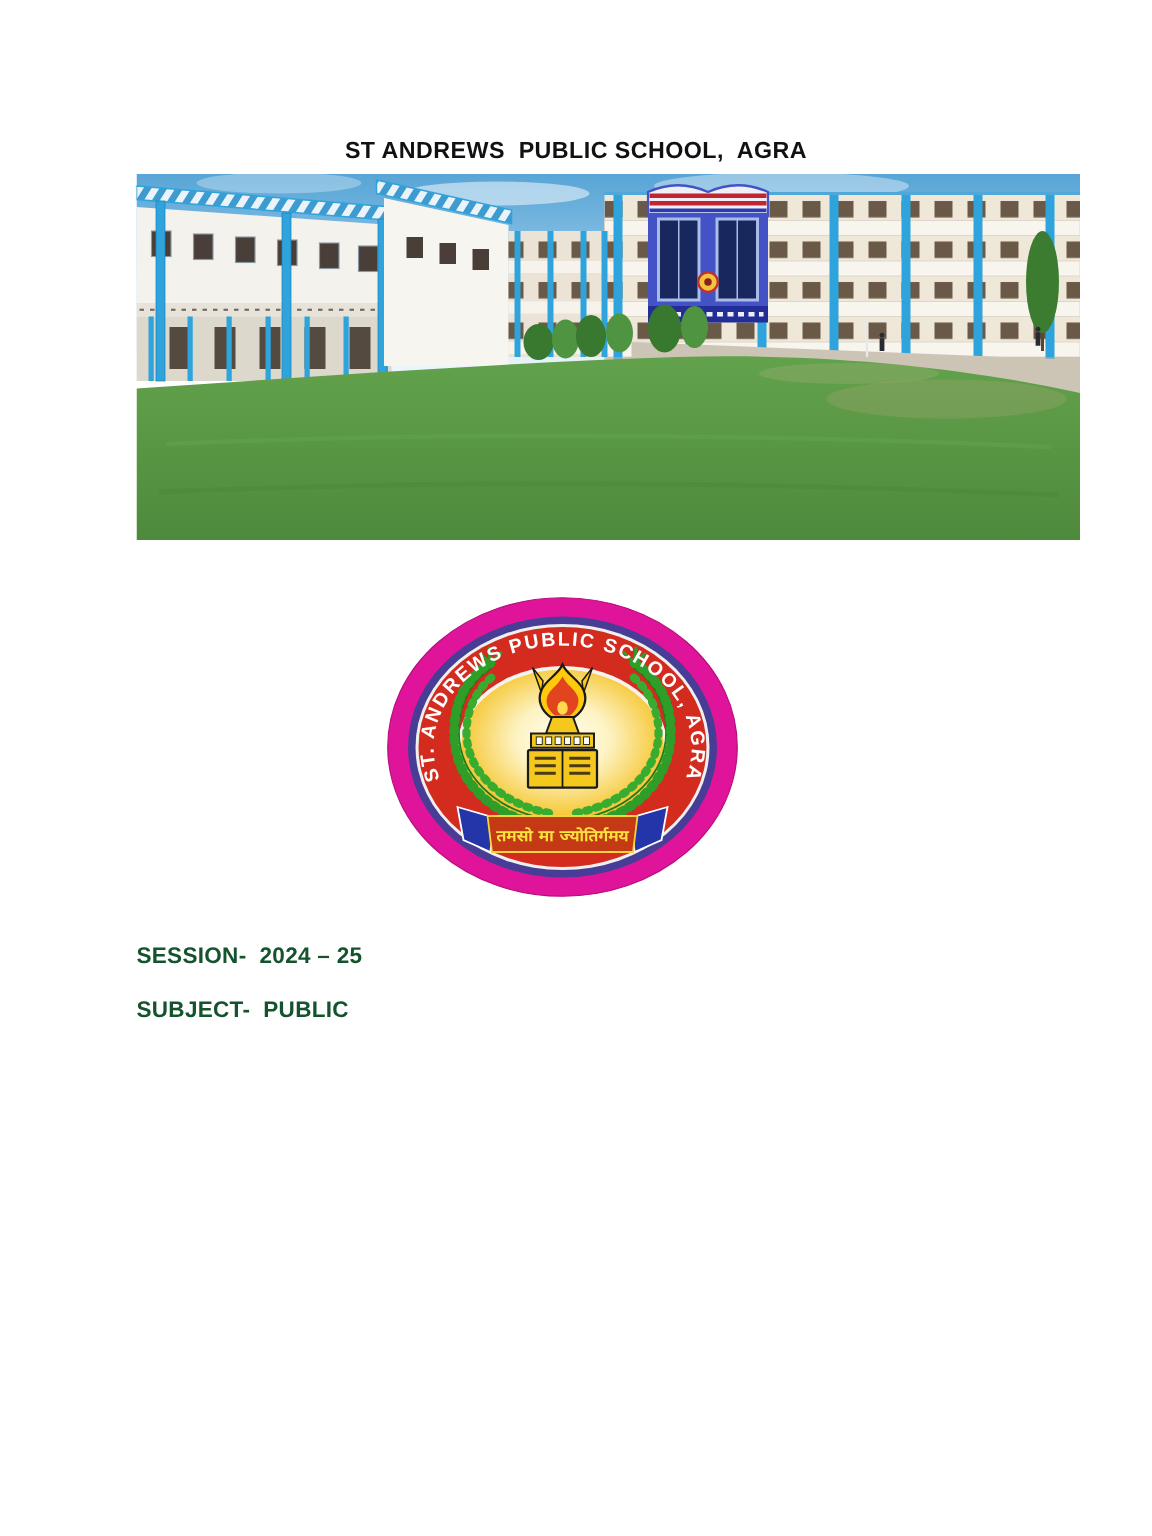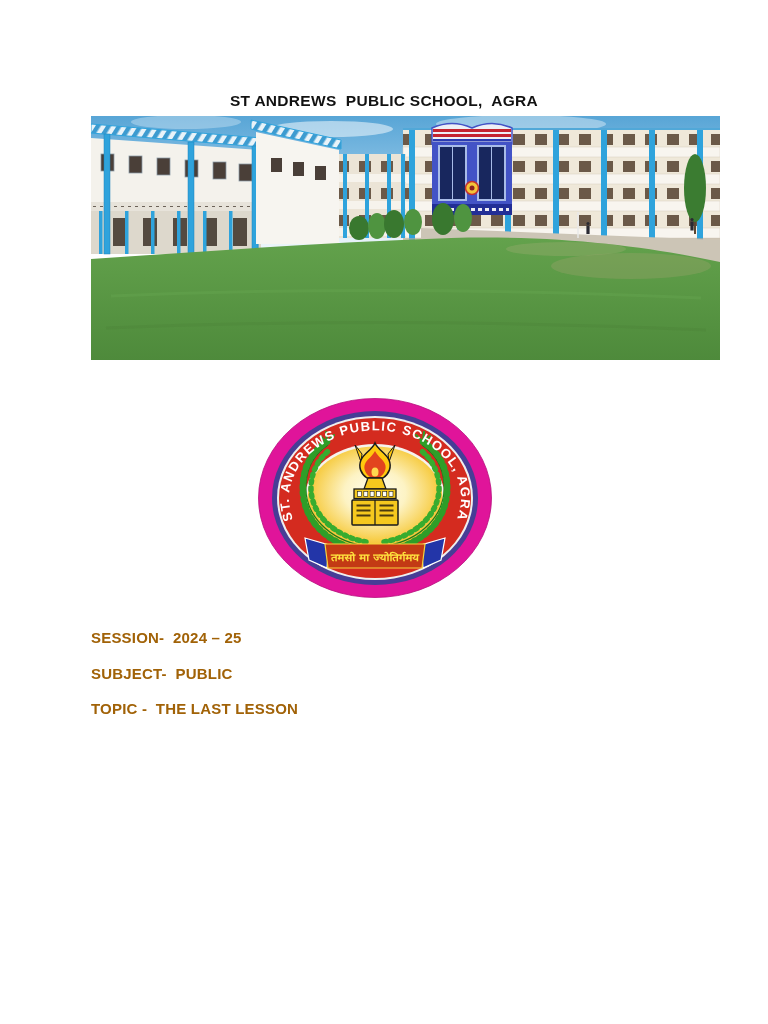--- a/index.html
+++ b/index.html
@@ -38,21 +38,21 @@
     top: 398px;
     width: 234px;
     height: 200px;
     display: block;
   }
   .detail-line {
     position: absolute;
     left: 91px;
     font-size: 15px;
     font-weight: bold;
-    color: #a16207;
+    color: #14532d;
     letter-spacing: 0.2px;
     white-space: pre;
   }
   .line-session { top: 629px; }
   .line-subject { top: 665px; }
   .line-topic   { top: 700px; }
   .ring-text-glyphs {
     font-family: "Liberation Sans", "DejaVu Sans", sans-serif;
     font-weight: bold;
     font-size: 13px;
@@ -294,15 +294,14 @@
       <text class="motto-glyphs" x="117" y="162.5" text-anchor="middle" textLength="88" lengthAdjust="spacingAndGlyphs">तमसो मा ज्योतिर्गमय</text>
     </g>
 
     <text class="ring-text-glyphs">
       <textPath href="#ringPath" startOffset="50%" text-anchor="middle">ST. ANDREWS PUBLIC SCHOOL, AGRA</textPath>
     </text>
   </svg>
 
   <div class="detail-line line-session">SESSION-  2024 – 25</div>
   <div class="detail-line line-subject">SUBJECT-  PUBLIC</div>
-  <div class="detail-line line-topic">TOPIC -  THE LAST LESSON</div>
 
 </div>
 
 </body></html>

